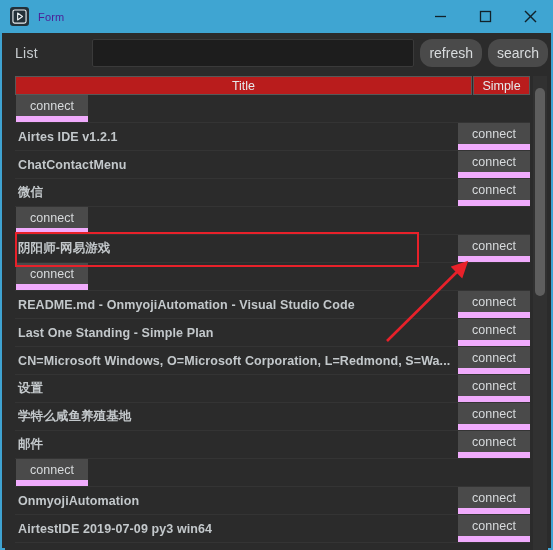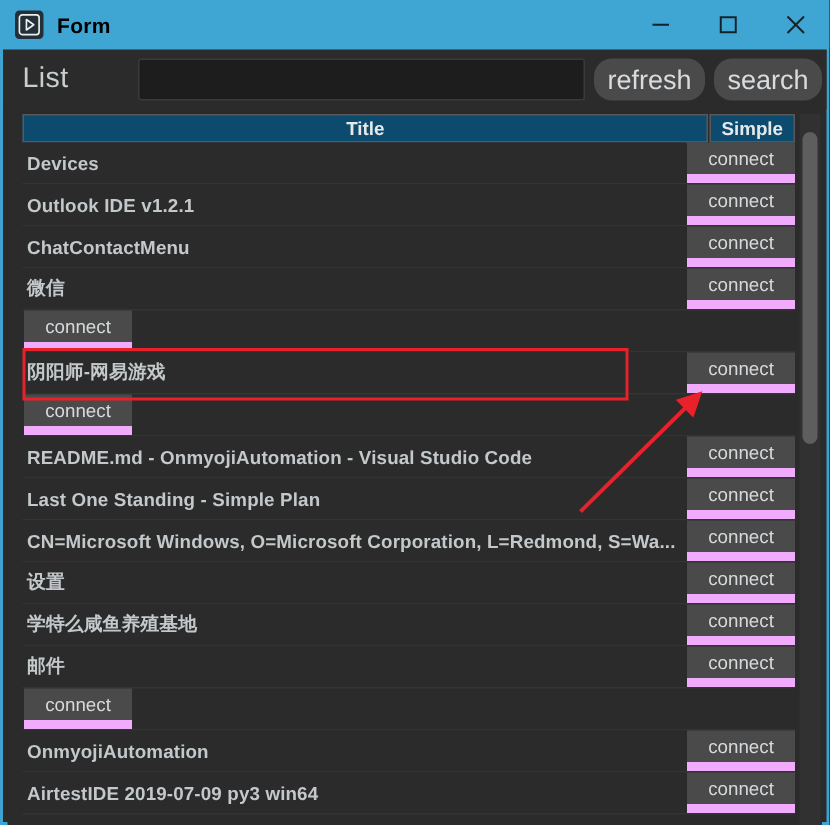--- a/index.html
+++ b/index.html
@@ -38,25 +38,24 @@
     width: 19px; height: 19px;
     border-radius: 3px;
     background: #233038;
     display: flex; align-items: center; justify-content: center;
     flex: 0 0 auto;
   }
   .app-icon svg { display: block; }
 
   .win-title {
     margin-left: 9px;
-    font-size: 14px;
-    color: #000000;
+    font-size: 11px;
+    color: #4c1d95;
     letter-spacing: 0.2px;
     white-space: nowrap;
-    font-weight: bold;
   }
 
   .win-controls {
     margin-left: auto;
     display: flex;
     align-items: center;
     height: 100%;
   }
   .win-btn {
     width: 45px; height: 33px;
@@ -67,21 +66,21 @@
 
   
   #searchbar {
     height: 40px;
     display: flex;
     align-items: center;
     padding: 0 3px 0 13px;
     background: #2b2b2b;
   }
   .list-label {
-    font-size: 19px;
+    font-size: 14px;
     color: #c8cdd0;
     width: 77px;
     flex: 0 0 auto;
     letter-spacing: .3px;
   }
   .search-input {
     flex: 1 1 auto;
     height: 28px;
     background: #1d1d1d;
     border: 1px solid #3a3a3a;
@@ -94,21 +93,21 @@
   }
   .tool-btn {
     flex: 0 0 auto;
     height: 28px;
     margin-left: 6px;
     padding: 0 9px;
     background: #4a4a4a;
     border: none;
     border-radius: 12px;
     color: #d9dcde;
-    font-size: 18px;
+    font-size: 14px;
     font-family: "Liberation Sans", sans-serif;
     cursor: pointer;
     line-height: 28px;
   }
 
   
   #table-wrap {
     position: relative;
     margin: 3px 3px 0 3px;
     height: 500px;
@@ -116,24 +115,24 @@
     overflow: hidden;
   }
 
   .thead {
     display: flex;
     height: 19px;
     padding-left: 10px;
     padding-right: 18px;
   }
   .th {
-    background: #0c4a6e;
+    background: #b91c1c;
     color: #e6e9eb;
     font-size: 12.5px;
-    font-weight: bold;
+    font-weight: normal;
     display: flex; align-items: center; justify-content: center;
     border: 1px solid #585858;
     height: 19px;
   }
   .th-title { flex: 1 1 auto; }
   .th-usage { width: 57px; flex: 0 0 auto; margin-left: 1px; }
 
   .tbody {
     position: relative;
     padding-left: 10px;
@@ -247,25 +246,24 @@
 
   <div id="table-wrap">
 
     <div class="thead">
       <div class="th th-title">Title</div>
       <div class="th th-usage">Simple</div>
     </div>
 
     <div class="tbody" id="tbody">
         <div class="trow">
-          <div class="td-title">Devices</div>
-          <div class="td-usage">connect</div>
-        </div>
-        <div class="trow">
-          <div class="td-title">Outlook IDE v1.2.1</div>
+          <div class="td-usage">connect</div>
+        </div>
+        <div class="trow">
+          <div class="td-title">Airtes IDE v1.2.1</div>
           <div class="td-usage">connect</div>
         </div>
         <div class="trow">
           <div class="td-title">ChatContactMenu</div>
           <div class="td-usage">connect</div>
         </div>
         <div class="trow">
           <div class="td-title">微信</div>
           <div class="td-usage">connect</div>
         </div>

